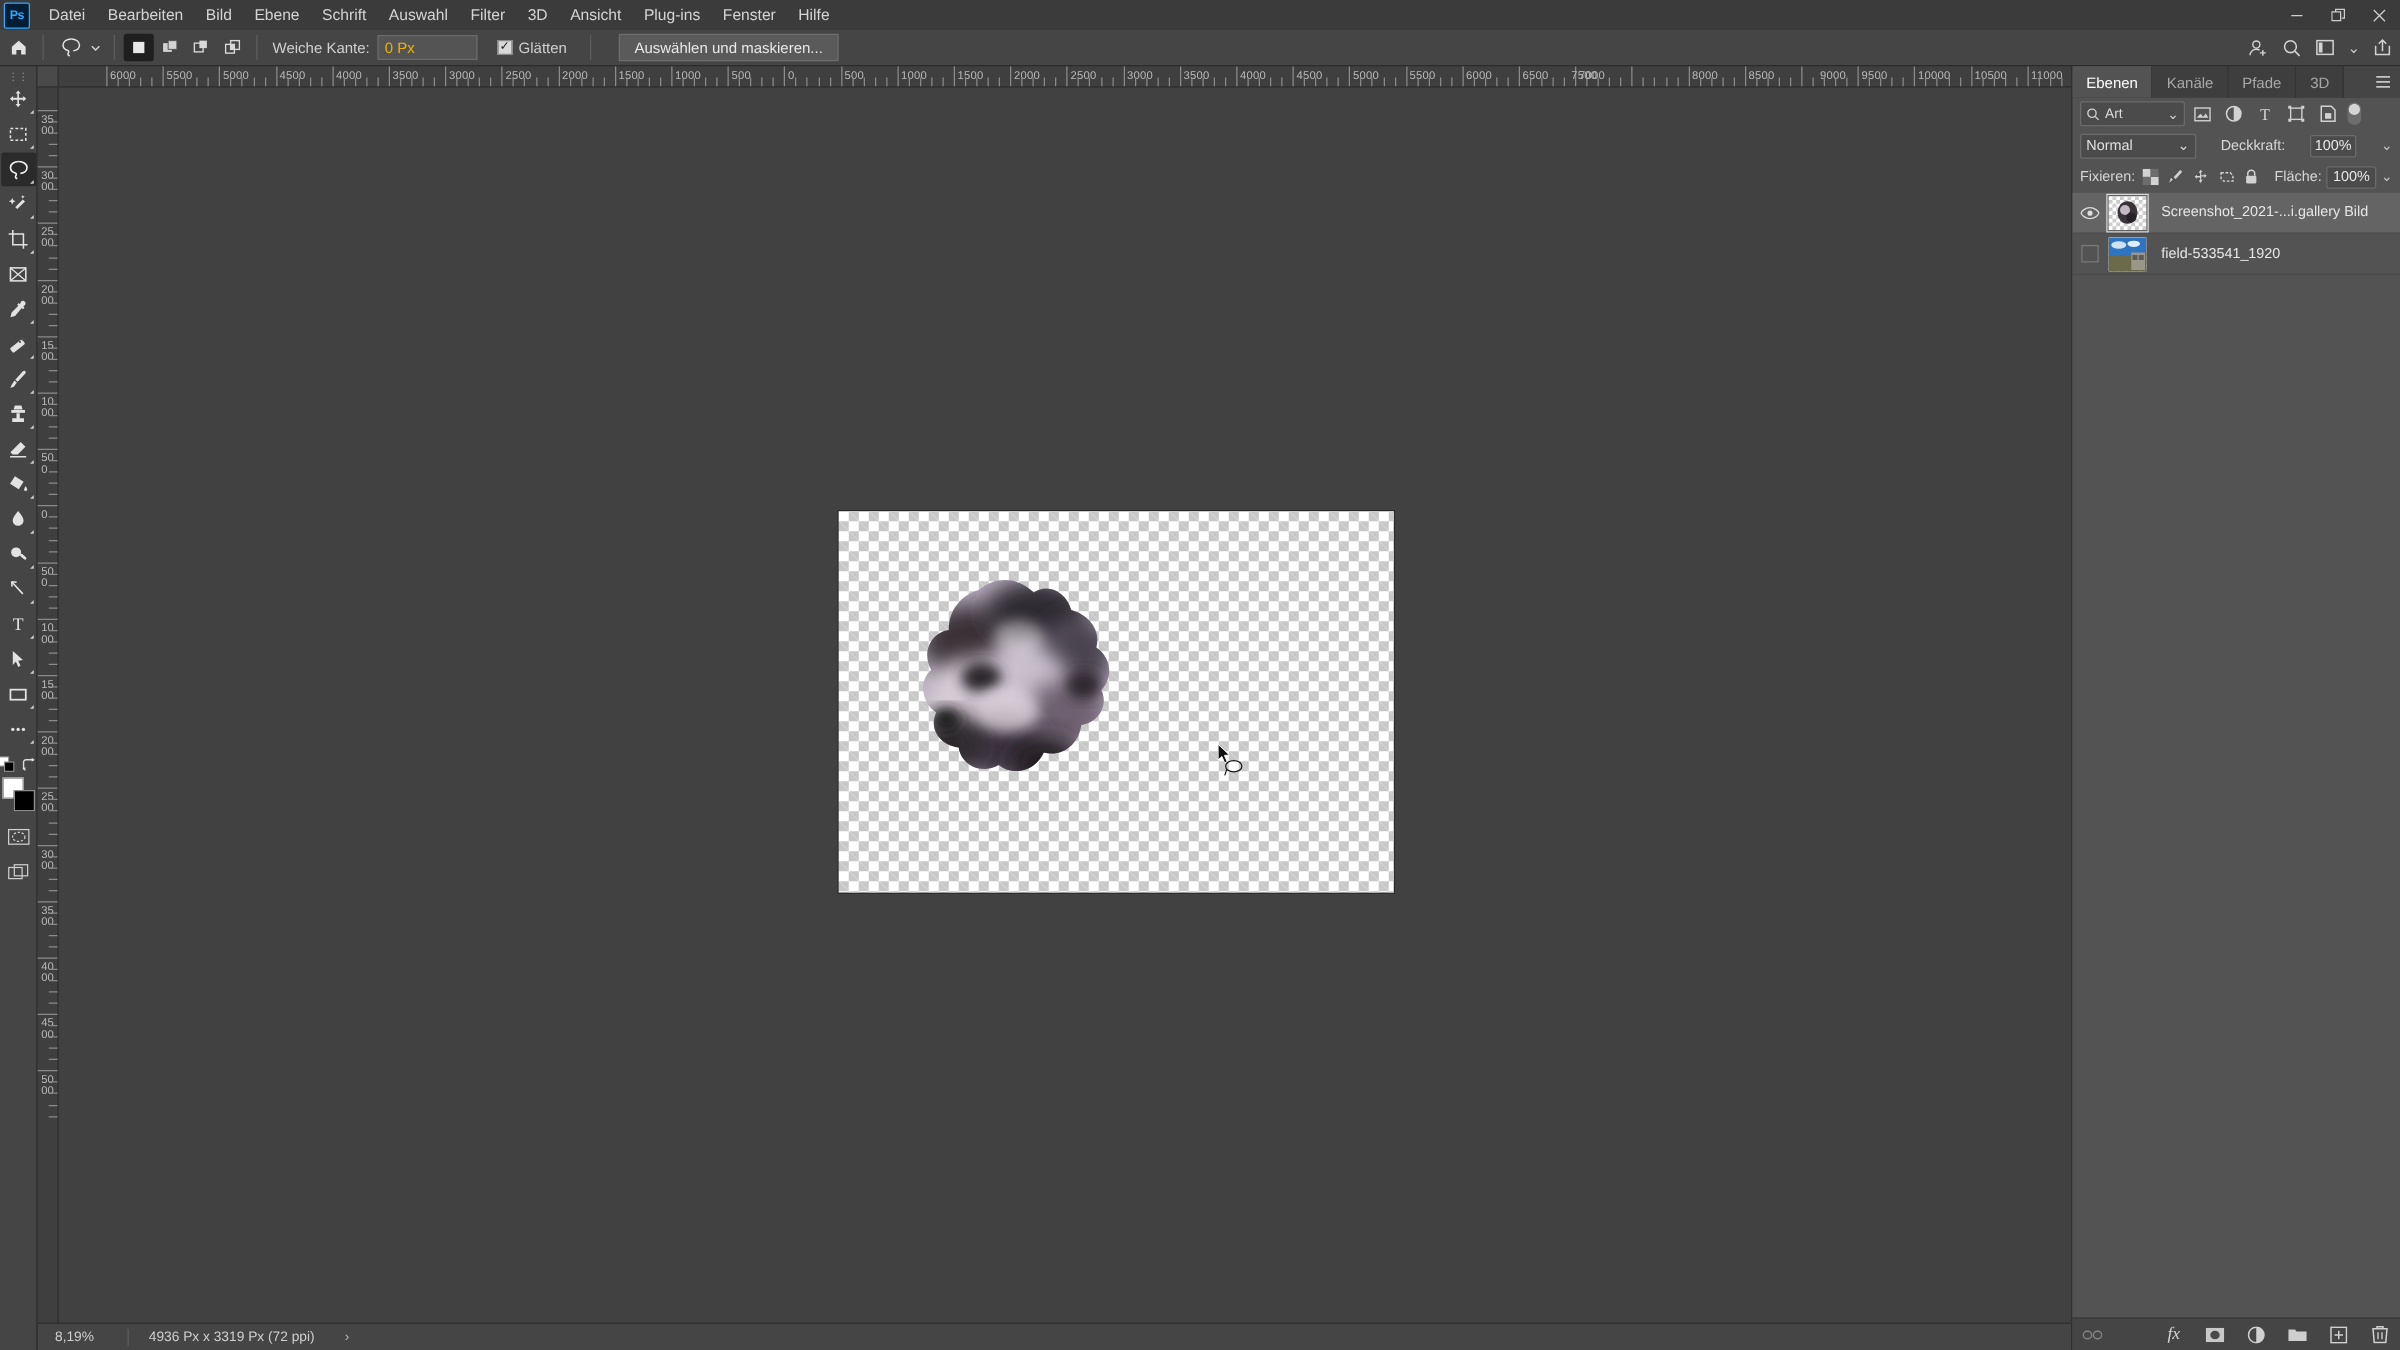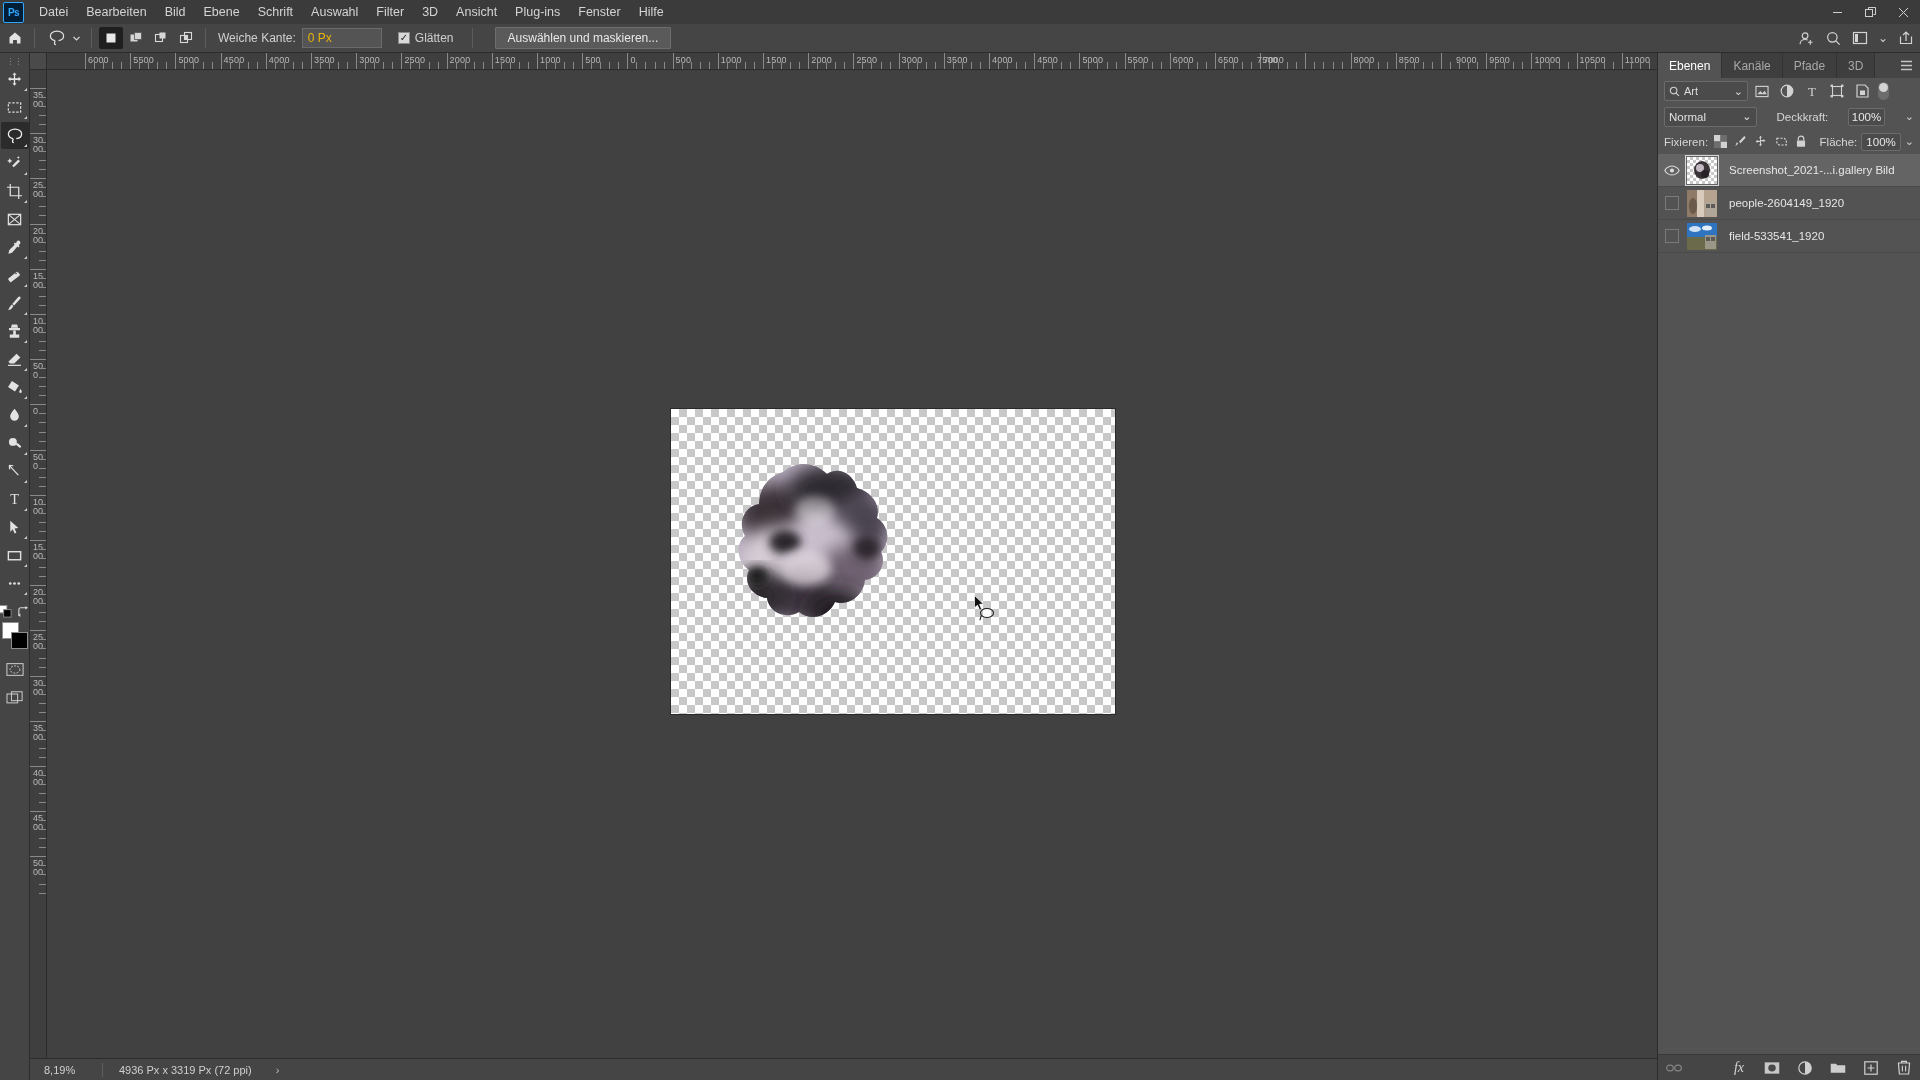--- a/index.html
+++ b/index.html
@@ -1053,38 +1053,20 @@
               <svg viewBox="0 0 30 27" width="30" height="27">
                 <ellipse cx="15" cy="13" rx="8" ry="9" fill="#3a3338"></ellipse>
                 <ellipse cx="13" cy="11" rx="4" ry="4" fill="#c3b9c4"></ellipse>
                 <ellipse cx="18" cy="17" rx="4" ry="4" fill="#262228"></ellipse>
               </svg>
             </div>
             <span class="layer-name">Screenshot_2021-...i.gallery Bild</span>
           </div>
 
 
-          <div class="layer-row">
-            <div class="eye-cell">
-              <div class="eye-box"></div>
-            </div>
-            <div class="thumb">
-              <svg viewBox="0 0 30 27" width="30" height="27">
-                <rect width="30" height="27" fill="#c9b8a6"></rect>
-                <rect x="0" y="0" width="10" height="27" fill="#8e7a66"></rect>
-                <rect x="10" y="0" width="7" height="27" fill="#d8cbbb"></rect>
-                <rect x="17" y="0" width="13" height="27" fill="#b5a390"></rect>
-                <ellipse cx="6" cy="16" rx="4" ry="8" fill="#6b5a49"></ellipse>
-                <rect x="18" y="12" width="11" height="14" fill="#b0a699"></rect>
-                <rect x="19" y="14" width="4" height="4" fill="#5d5a58"></rect>
-                <rect x="24" y="14" width="4" height="4" fill="#5d5a58"></rect>
-              </svg>
-            </div>
-            <span class="layer-name">people-2604149_1920</span>
-          </div>
 
           <div class="layer-row">
             <div class="eye-cell">
               <div class="eye-box"></div>
             </div>
             <div class="thumb">
               <svg viewBox="0 0 30 27" width="30" height="27">
                 <rect width="30" height="27" fill="#3e6fa8"></rect>
                 <rect x="0" y="0" width="30" height="14" fill="#2f74c0"></rect>
                 <ellipse cx="8" cy="6" rx="6" ry="3" fill="#cfe2f5"></ellipse>

